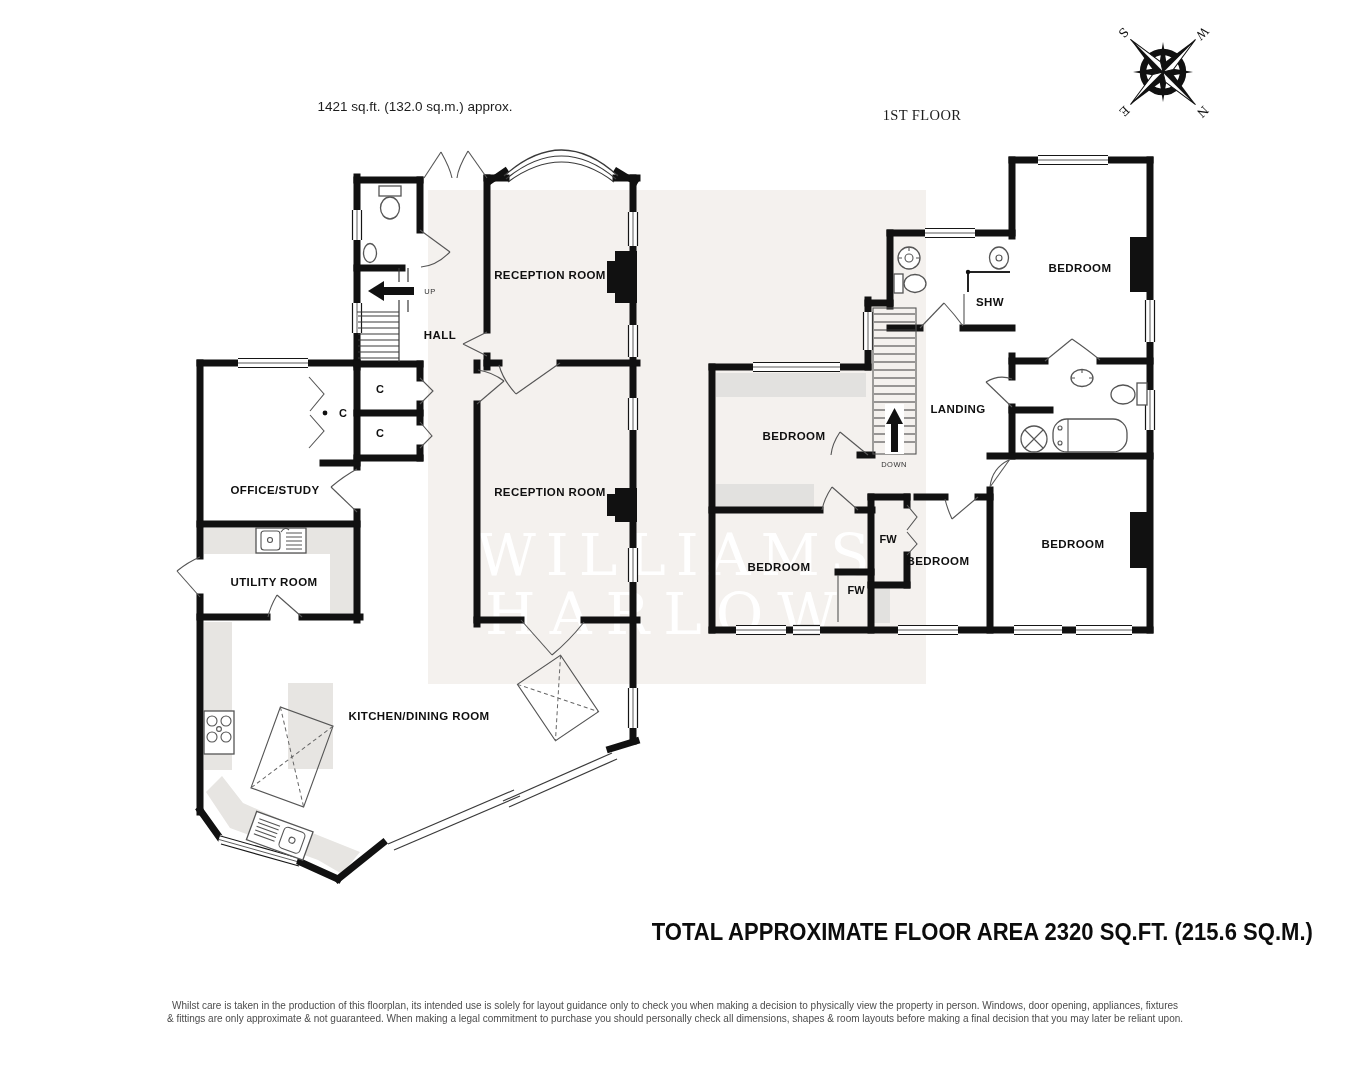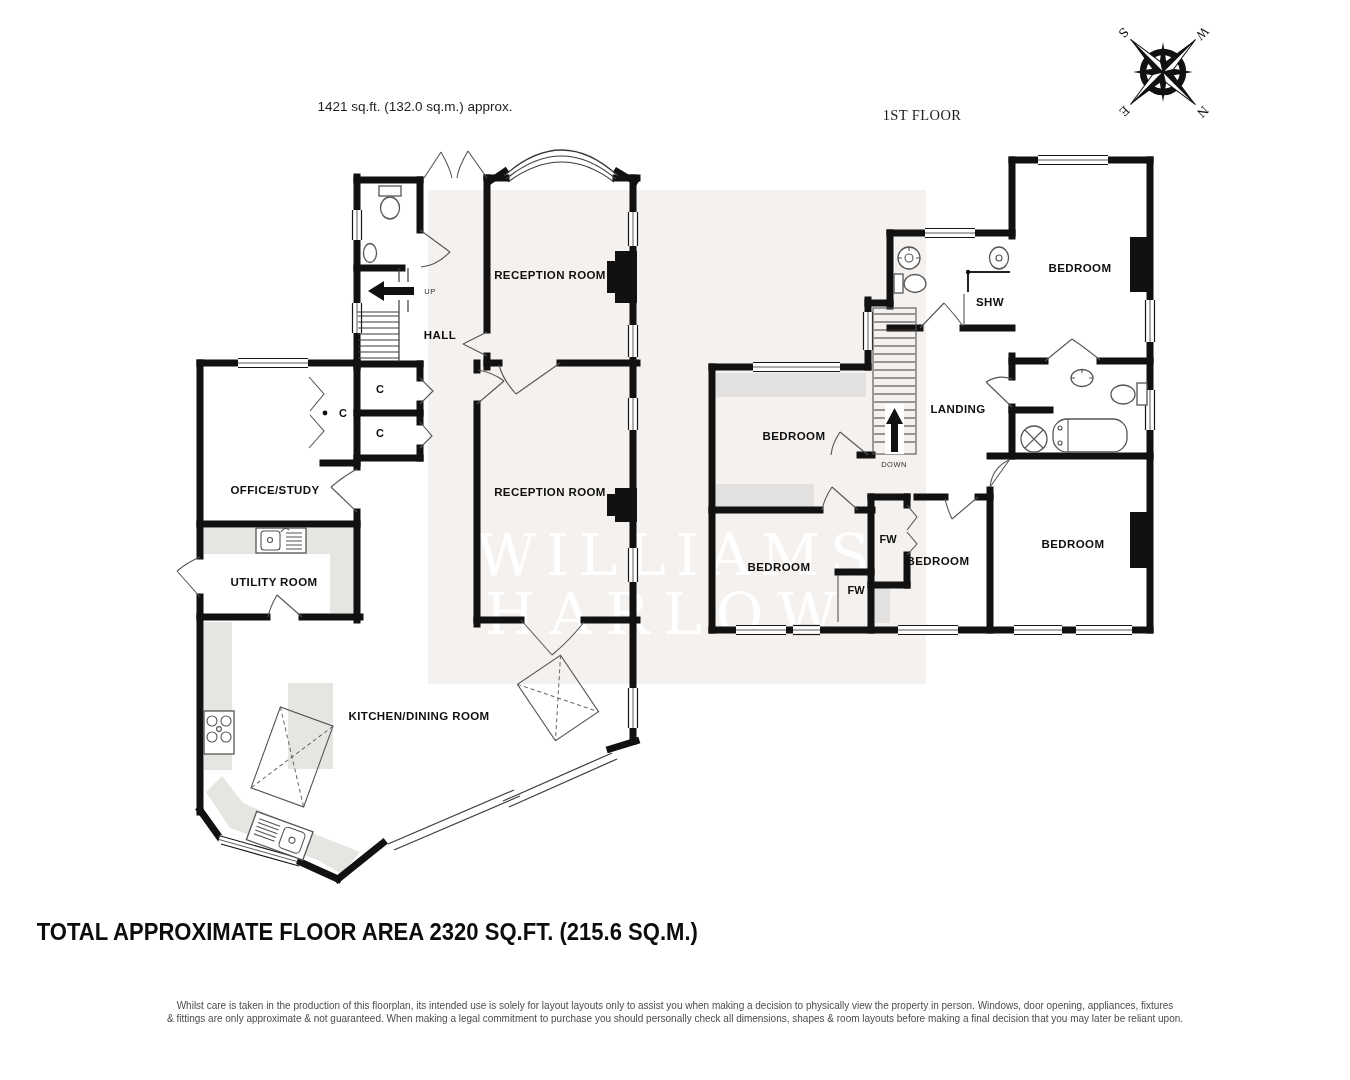--- a/index.html
+++ b/index.html
@@ -21,21 +21,21 @@
   .dash{stroke:#666;stroke-width:1;fill:none;stroke-dasharray:4,3;}
   .rlabel{font-family:"Liberation Sans",sans-serif;font-weight:bold;font-size:11.5px;
           letter-spacing:.4px;fill:#0f0f0f;}
   .slabel{font-family:"Liberation Sans",sans-serif;font-weight:bold;font-size:11px;fill:#0f0f0f;}
   .tiny{font-family:"Liberation Sans",sans-serif;font-size:7.5px;fill:#333;letter-spacing:.5px;}
   .wmtext{font-family:"DejaVu Serif","Liberation Serif",serif;fill:#ffffff;}
   .compass-letter{font-family:"DejaVu Serif","Liberation Serif",serif;font-size:12px;fill:#111;}
   .hdr{position:absolute;text-align:center;color:#1c1c1c;}
   .hdr .t1{font-size:14.5px;letter-spacing:.4px;}
   .hdr .t2{font-size:13.5px;}
-  #total-line{position:absolute;left:0;top:918px;width:1350px;text-align:left;}
+  #total-line{position:absolute;left:0;top:918px;width:1350px;text-align:right;}
   #total-line span{display:inline-block;transform:scaleX(.9);font-weight:700;font-size:24.5px;
           color:#0c0c0c;letter-spacing:0px;white-space:nowrap;}
   #credit-line{position:absolute;left:0;top:969px;width:1350px;text-align:center;font-size:13.5px;color:#2e2e2e;}
   #credit-line .inner{display:inline-block;transform:scaleX(.94);white-space:nowrap;font-weight:600;}
   #credit-line .lite{color:#9a9a9a;font-weight:400;}
   #disclaimer{position:absolute;left:0;top:999px;width:1350px;text-align:center;
           font-size:10px;line-height:13px;color:#4c4c4c;}
   #disclaimer div{white-space:nowrap;}
 </style>
 </head>
@@ -481,16 +481,16 @@
     <div class="t2">1421 sq.ft. (132.0 sq.m.) approx.</div>
   </div>
   <div class="hdr" style="left:722px;top:107px;width:400px;font-family:Liberation Serif, serif;">
     <div class="t1">1ST FLOOR</div>
   </div>
 
   <div id="total-line">
     <span>TOTAL APPROXIMATE FLOOR AREA 2320 SQ.FT. (215.6 SQ.M.)</span>
   </div>
   <div id="disclaimer">
-    <div>Whilst care is taken in the production of this floorplan, its intended use is solely for layout layouts only to assist you  when making a decision to physically view the property in person. Windows, door opening, appliances, fixtures</div>
+    <div>Whilst care is taken in the production of this floorplan, its intended use is solely for layout guidance only to check you  when making a decision to physically view the property in person. Windows, door opening, appliances, fixtures</div>
     <div>&amp; fittings are only approximate &amp; not guaranteed. When making a legal commitment to purchase you should personally check all dimensions, shapes &amp; room layouts before making a final decision that you may later be reliant upon.</div>
   </div>
 </div>
 
 </body></html>

